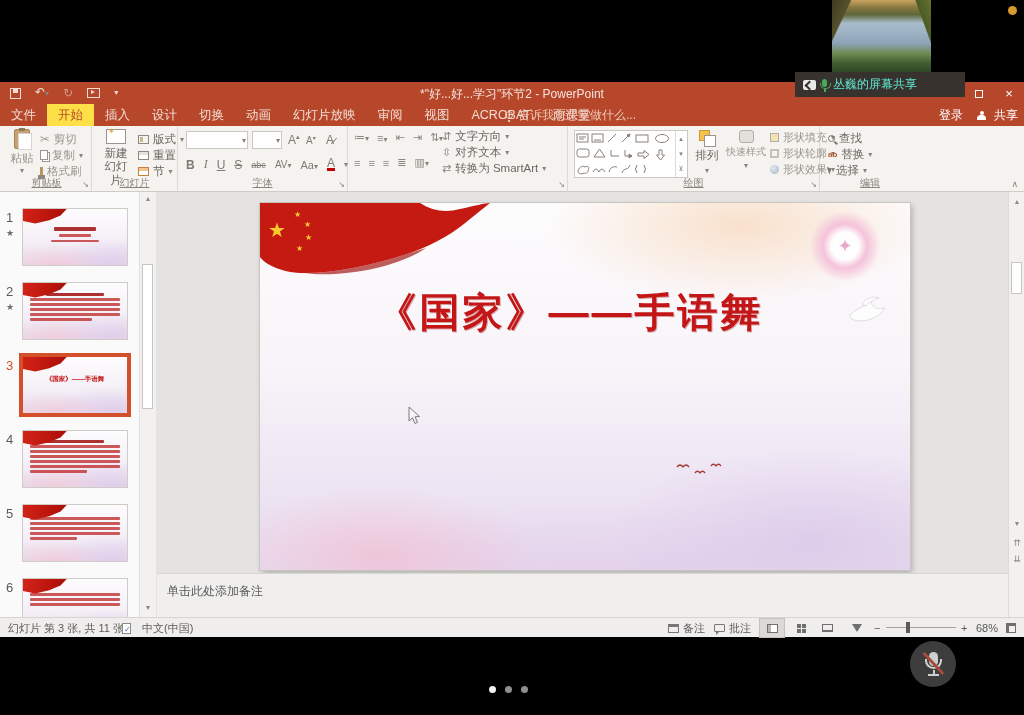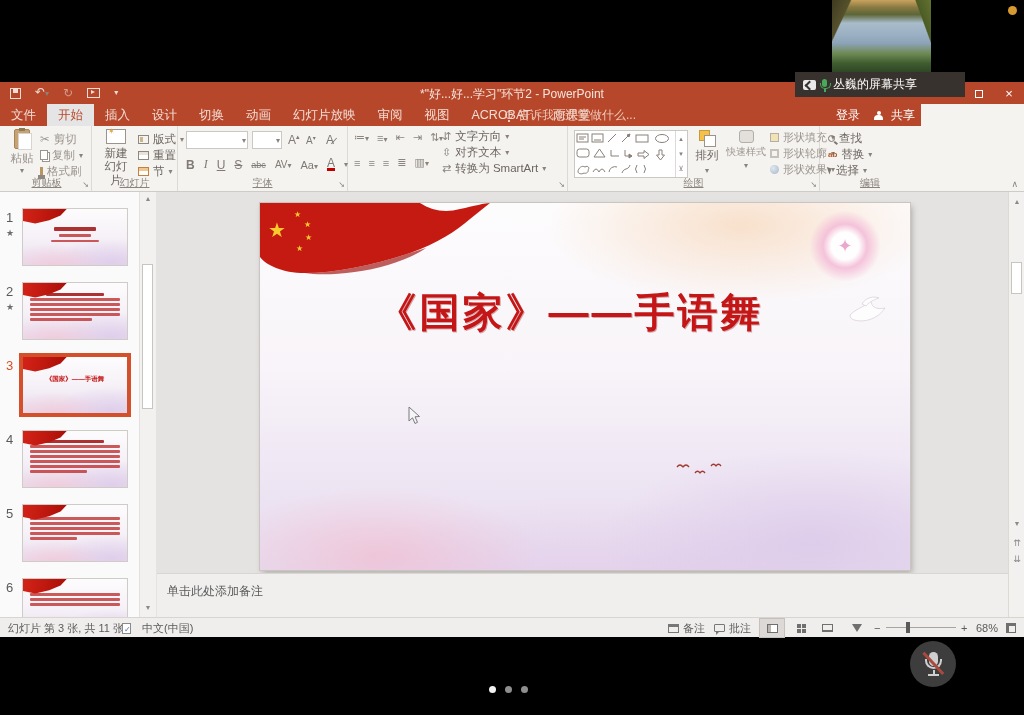--- a/index.html
+++ b/index.html
@@ -9,21 +9,21 @@
 
   
   #video-thumb { left:832px; top:0; width:99px; height:72px;
     background:
       linear-gradient(115deg, #3e3a20 0%, #56512c 14%, rgba(0,0,0,0) 15%),
       linear-gradient(250deg, #63722f 0%, #4c5c26 12%, rgba(0,0,0,0) 13%),
       linear-gradient(180deg, #caa35e 0%, #8a7a42 10%, #5d6636 20%, #a8bccb 32%, #9bb0c2 48%, #8da3b8 60%, #6f8b55 74%, #3f5c2f 88%, #2f4726 100%);
   }
   #status-dot { left:1008px; top:6px; width:9px; height:9px; border-radius:50%; background:#d79a2e; }
   #share-banner { left:795px; top:72px; width:170px; height:25px; background:#38322e; z-index:40;
-    display:flex; align-items:center; gap:6px; padding:0 8px; color:#ffffff; font-size:12px; }
+    display:flex; align-items:center; gap:6px; padding:0 8px; color:#5eead4; font-size:12px; }
   .ic-screenshare { width:13px; height:10px; background:#e9e9e9; border-radius:2px; position:relative; }
   .ic-screenshare::after { content:""; position:absolute; left:3px; top:2px; width:5px; height:5px;
     border-left:2px solid #38322e; border-bottom:2px solid #38322e; transform:rotate(45deg); }
   .ic-mic-green { width:5px; height:8px; background:#49a85c; border-radius:3px; position:relative; margin-top:-3px;}
   .ic-mic-green::after { content:""; position:absolute; left:-2px; top:4px; width:9px; height:5px;
     border:1.5px solid #49a85c; border-top:none; border-radius:0 0 5px 5px; }
   .ic-mic-green::before { content:""; position:absolute; left:1.5px; top:10px; width:2px; height:3px; background:#49a85c; }
 
   
   #ppt { left:0; top:82px; width:1024px; height:555px; background:#f5f3f0; }
@@ -37,23 +37,23 @@
   .qglyph.dim { color:#d29b89; }
   .ic-show { width:13px; height:10px; border:1.5px solid #f2dcd4; position:relative; }
   .ic-show::after { content:""; position:absolute; left:3px; top:1px; border-left:4px solid #f2dcd4; border-top:2.5px solid transparent; border-bottom:2.5px solid transparent; }
   #win-title { left:0; right:0; top:4px; text-align:center; font-size:12px; color:#f6e4dd; }
   #win-btns { right:0; top:0; height:22px; display:flex; }
   .winbtn { width:30px; height:22px; display:flex; align-items:center; justify-content:center; color:#fff; font-size:13px; }
   .ic-restore { width:8px; height:8px; border:1px solid #fff; position:relative; background:#b7472a; margin-top:2px;}
   .ic-restore::before { content:""; position:absolute; left:1px; top:-3px; width:8px; height:8px; border:1px solid #fff; z-index:-1; }
 
   
-  #tabrow { left:0; top:22px; width:921px; height:22px; background:#b7472a; display:flex; align-items:stretch; font-size:12.5px; }
+  #tabrow { left:0; top:22px; width:1024px; height:22px; background:#b7472a; display:flex; align-items:stretch; font-size:12.5px; }
   .tab { padding:0 11px; display:flex; align-items:center; color:#f3ddd5; }
-  .tab.active { background:#e5e5e5; color:#b7472a; }
+  .tab.active { background:#fde047; color:#b7472a; }
   #tellme { position:absolute; left:505px; top:0; height:22px; display:flex; align-items:center; gap:5px; color:#eec9ba; font-size:12px; }
   .bulb { width:8px; height:8px; border:1px solid #eec9ba; border-radius:50%; position:relative; }
   .bulb::after { content:""; position:absolute; left:2px; top:8px; width:2px; height:2px; background:#eec9ba; }
   #account { position:absolute; right:6px; top:0; height:22px; display:flex; align-items:center; gap:14px; color:#fff; font-size:12px; }
   .ic-person { width:9px; height:9px; position:relative; display:inline-block; }
   .ic-person::before { content:""; position:absolute; left:2.5px; top:0; width:4px; height:4px; border-radius:50%; background:#fff; }
   .ic-person::after { content:""; position:absolute; left:0; top:4.5px; width:9px; height:4.5px; border-radius:4px 4px 0 0; background:#fff; }
 
   
   #ribbon { left:0; top:44px; width:1024px; height:66px; background:#f5f3f0; border-bottom:1px solid #cfccc8; font-size:11.5px; color:#6b655f; }

